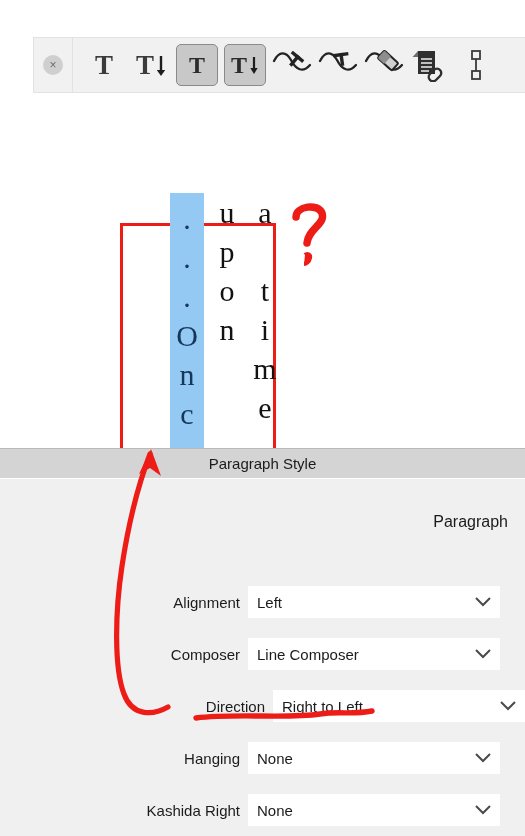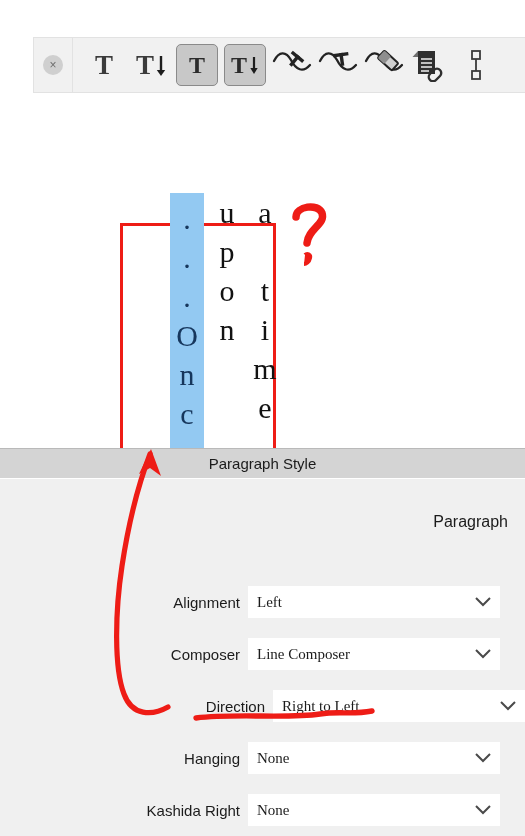--- a/index.html
+++ b/index.html
@@ -82,21 +82,21 @@
     position:absolute;left:0;width:525px;height:32px;display:flex;align-items:center;
   }
   .field-label{
     width:248px;text-align:right;padding-right:8px;box-sizing:border-box;
     font-size:15px;color:#1b1b1b;
   }
   .field-select{
     width:252px;height:32px;background:#ffffff;border:none;
     display:flex;align-items:center;justify-content:space-between;
     padding:0 8px 0 9px;box-sizing:border-box;
-    font-size:15px;color:#1b1b1b;font-family:Liberation Serif, serif;
+    font-size:15px;color:#1b1b1b;
   }
   .chev{flex:0 0 auto;display:flex;align-items:center;}
 
   
   #annot{position:absolute;left:0;top:0;width:525px;height:836px;pointer-events:none;}
 </style>
 </head>
 <body>
 
 <div id="toolbar">

